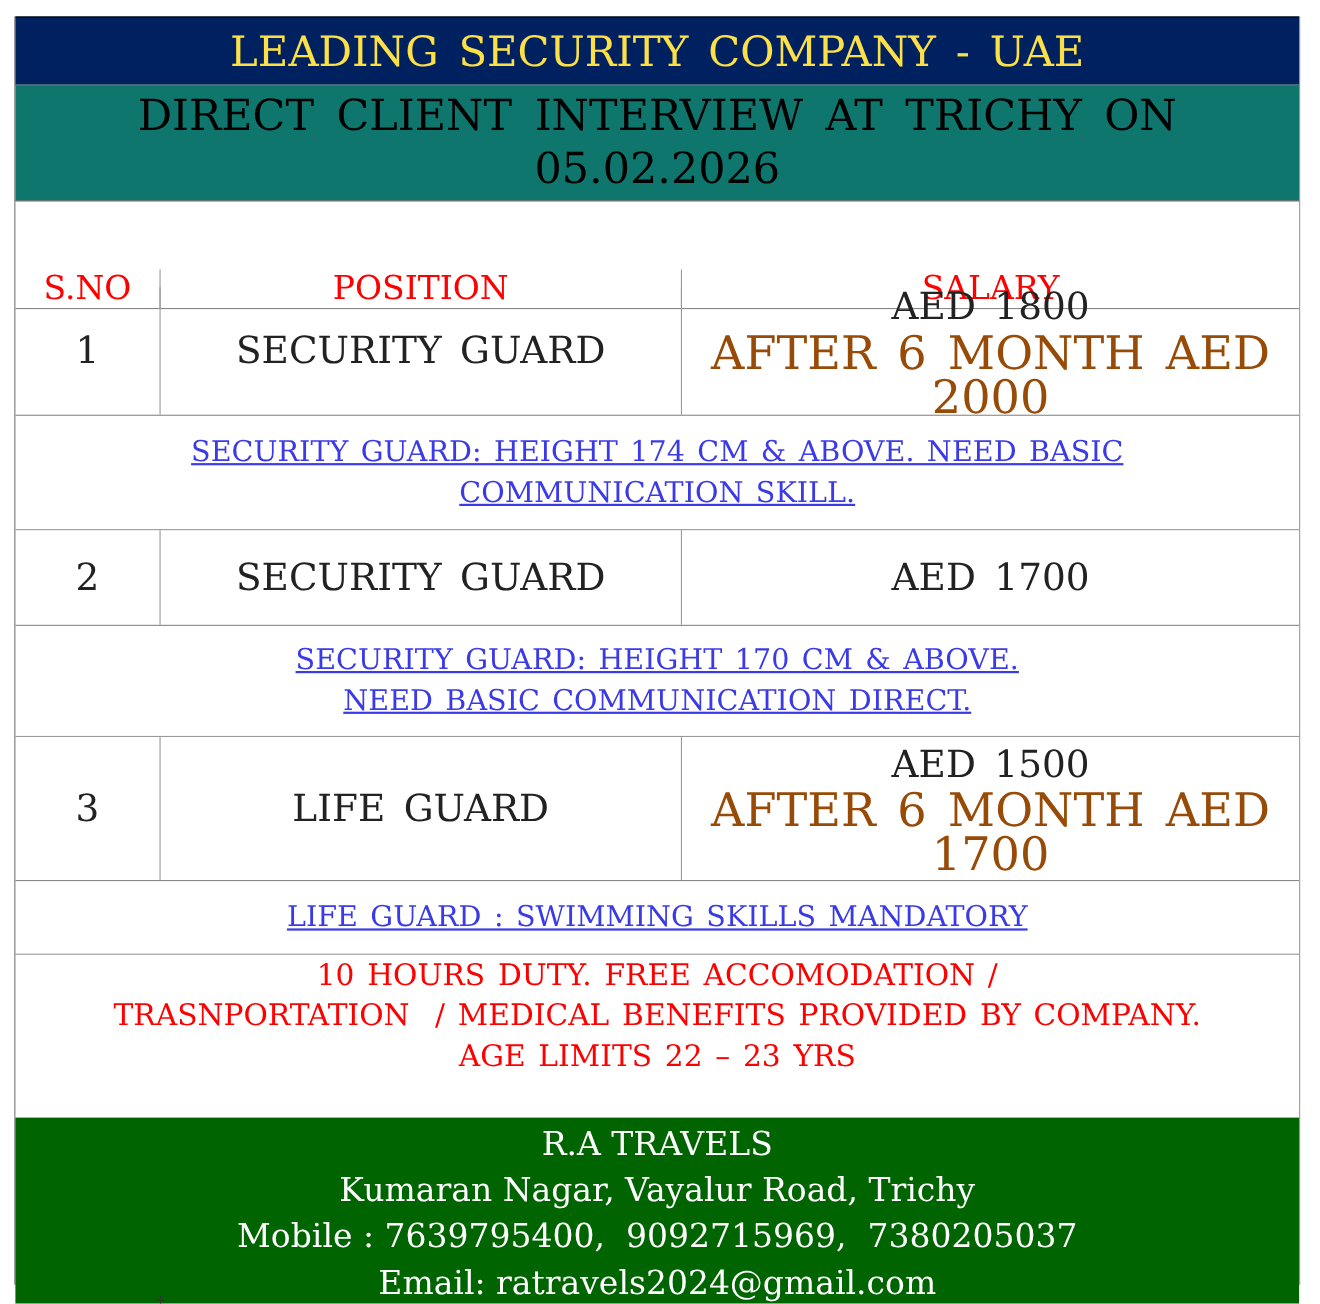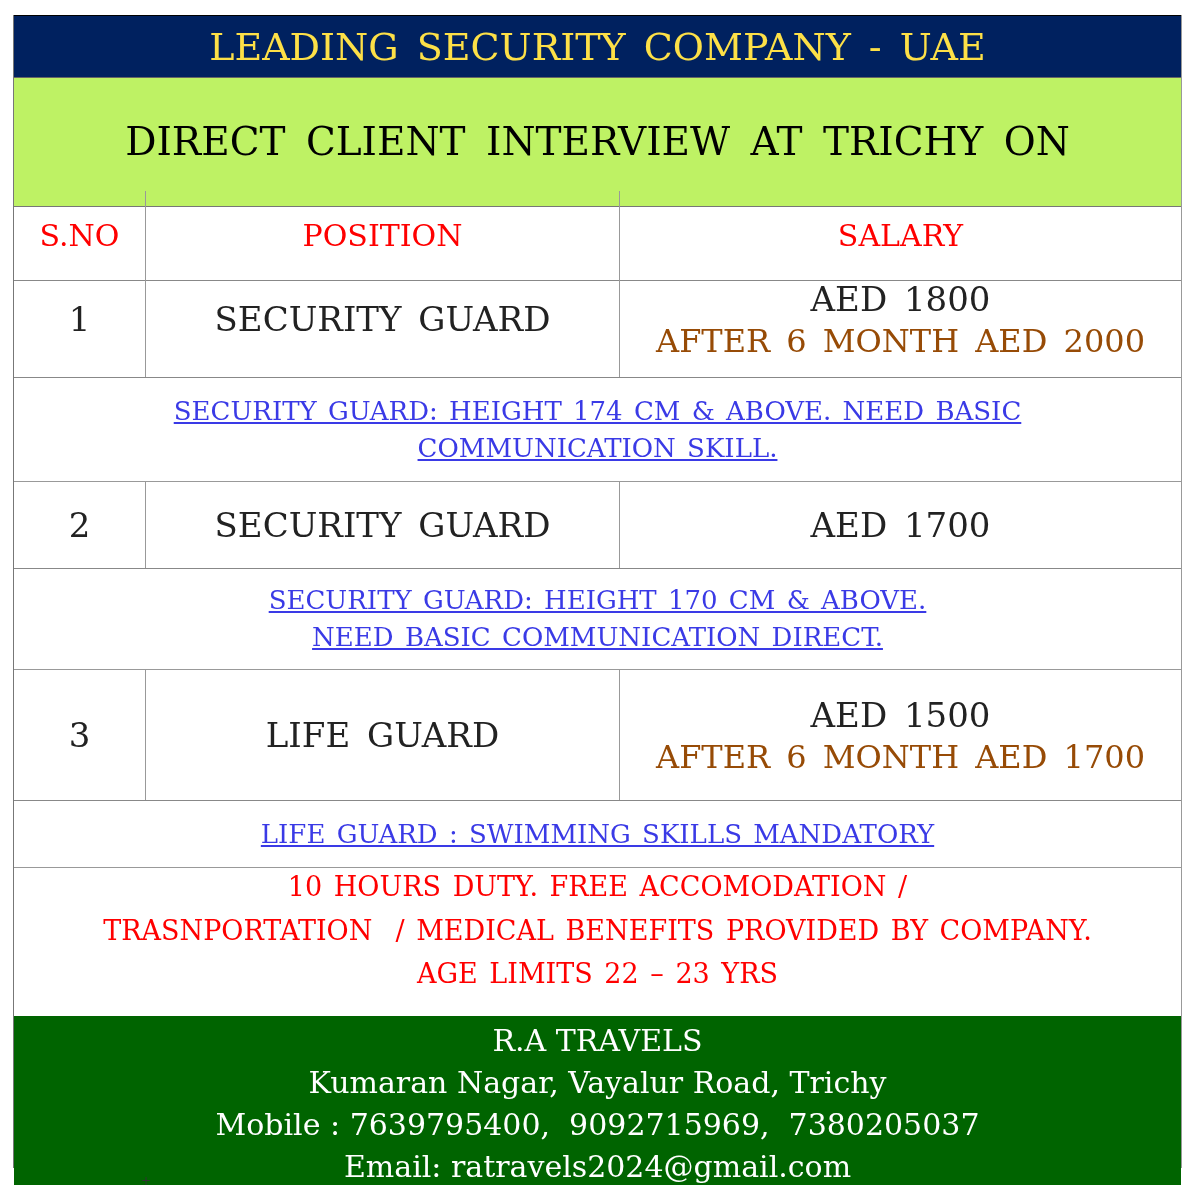--- a/index.html
+++ b/index.html
@@ -5,55 +5,56 @@
     html, body { margin: 0; padding: 0; background: #ffffff; }
     body { width: 1200px; height: 1185px; position: relative; overflow: hidden;
            font-family: "DejaVu Serif", "Liberation Serif", serif; }
     .poster { position: absolute; left: 13px; top: 15px; width: 1169px; height: 1153px;
               border-left: 1px solid #777; border-right: 1px solid #999; box-sizing: border-box; }
     .band { position: absolute; left: 0; right: 0; box-sizing: border-box;
             display: flex; flex-direction: column; align-items: center; justify-content: center;
             text-align: center; }
     .hdr { top: 0; height: 62px; background: #00215f; color: #fde047; font-size: 38px;
            word-spacing: 6px; border-top: 1px solid #000; }
-    .yellow { top: 62px; height: 130px; background: #bef264; color: #000; font-size: 39px;
+    .yellow { top: 62px; height: 106px; background: #0f766e; color: #000; font-size: 39px;
               line-height: 48px; word-spacing: 8px; border-top: 1px solid #666; border-bottom: 1px solid #777; }
     .row { position: absolute; left: 0; right: 0; display: flex; box-sizing: border-box;
            border-bottom: 1px solid #888; }
     .cell { display: flex; flex-direction: column; align-items: center; justify-content: center;
             text-align: center; box-sizing: border-box; }
     .c1 { width: 132px; border-right: 1px solid #999; }
     .c2 { width: 474px; border-right: 1px solid #999; }
     .c3 { flex: 1; }
-    .colhead { top: 176px; height: 90px; color: #ff0000; font-size: 30px; }
+    .colhead { top: 176px; height: 90px; color: #ff0000; font-size: 30px; align-items: flex-end; }
     .data { color: #222; font-size: 34px; word-spacing: 6px; }
-    .after { color: #974b06; font-size: 32px; line-height: 40px; }
+    .after { color: #974b06; font-size: 42px; line-height: 40px; }
     .amt { line-height: 44px; }
     .note { position: absolute; left: 0; right: 0; box-sizing: border-box; border-bottom: 1px solid #999;
             display: flex; flex-direction: column; align-items: center; justify-content: center;
             color: #3a3ae6; font-size: 26px; line-height: 37px; word-spacing: 3px; text-decoration: underline; }
     .benefits { position: absolute; left: 0; right: 0; top: 853px; height: 124px; box-sizing: border-box;
-                display: flex; flex-direction: column; align-items: center; justify-content: space-between;
+                display: flex; flex-direction: column; align-items: center; justify-content: flex-start;
                 color: #ff0000; font-size: 27px; line-height: 37px; word-spacing: 3px; }
     .green { position: absolute; left: 0; right: 0; top: 977px; height: 176px; background: #006400;
              color: #fff; display: flex; flex-direction: column; align-items: center; justify-content: center;
              font-size: 30px; line-height: 42px; border-bottom: 1px solid #aaa; margin-top: 24px; }
     .mark { position: absolute; left: 141px; top: 1176px; font-size: 12px; color: #333; line-height: 10px; }
   </style>
 </head>
 <body>
 
 <div class="poster">
 
   <div class="band hdr">
     <span>LEADING SECURITY COMPANY - UAE</span>
   </div>
 
   <div class="band yellow">
     <span>DIRECT CLIENT INTERVIEW AT TRICHY ON</span>
+    <span>05.02.2026</span>
   </div>
 
   <div class="row colhead">
     <div class="cell c1">S.NO</div>
     <div class="cell c2">POSITION</div>
     <div class="cell c3">SALARY</div>
   </div>
 
   <div class="row data" style="top:246px;height:117px;">
     <div class="cell c1">1</div>

